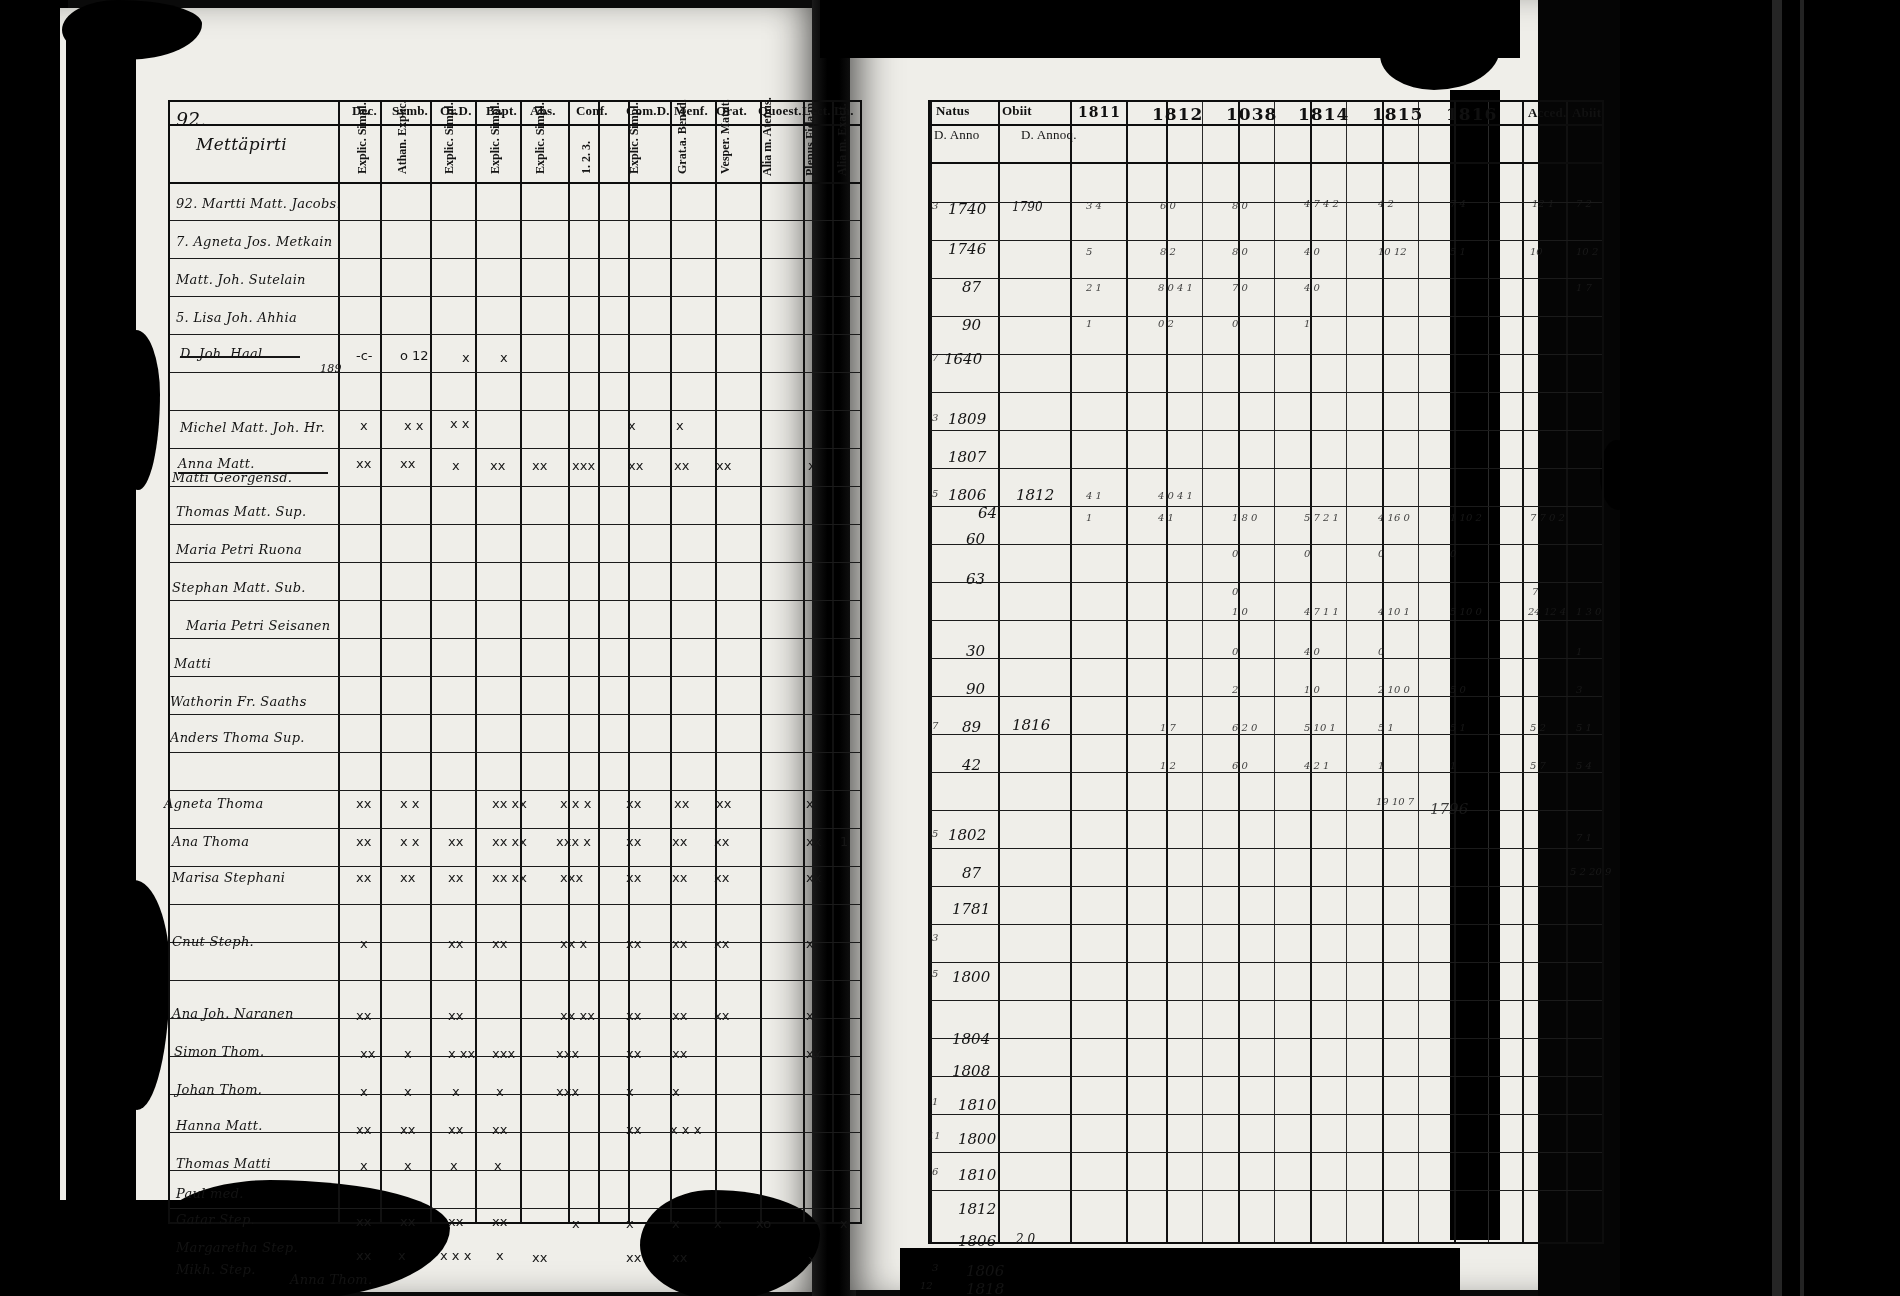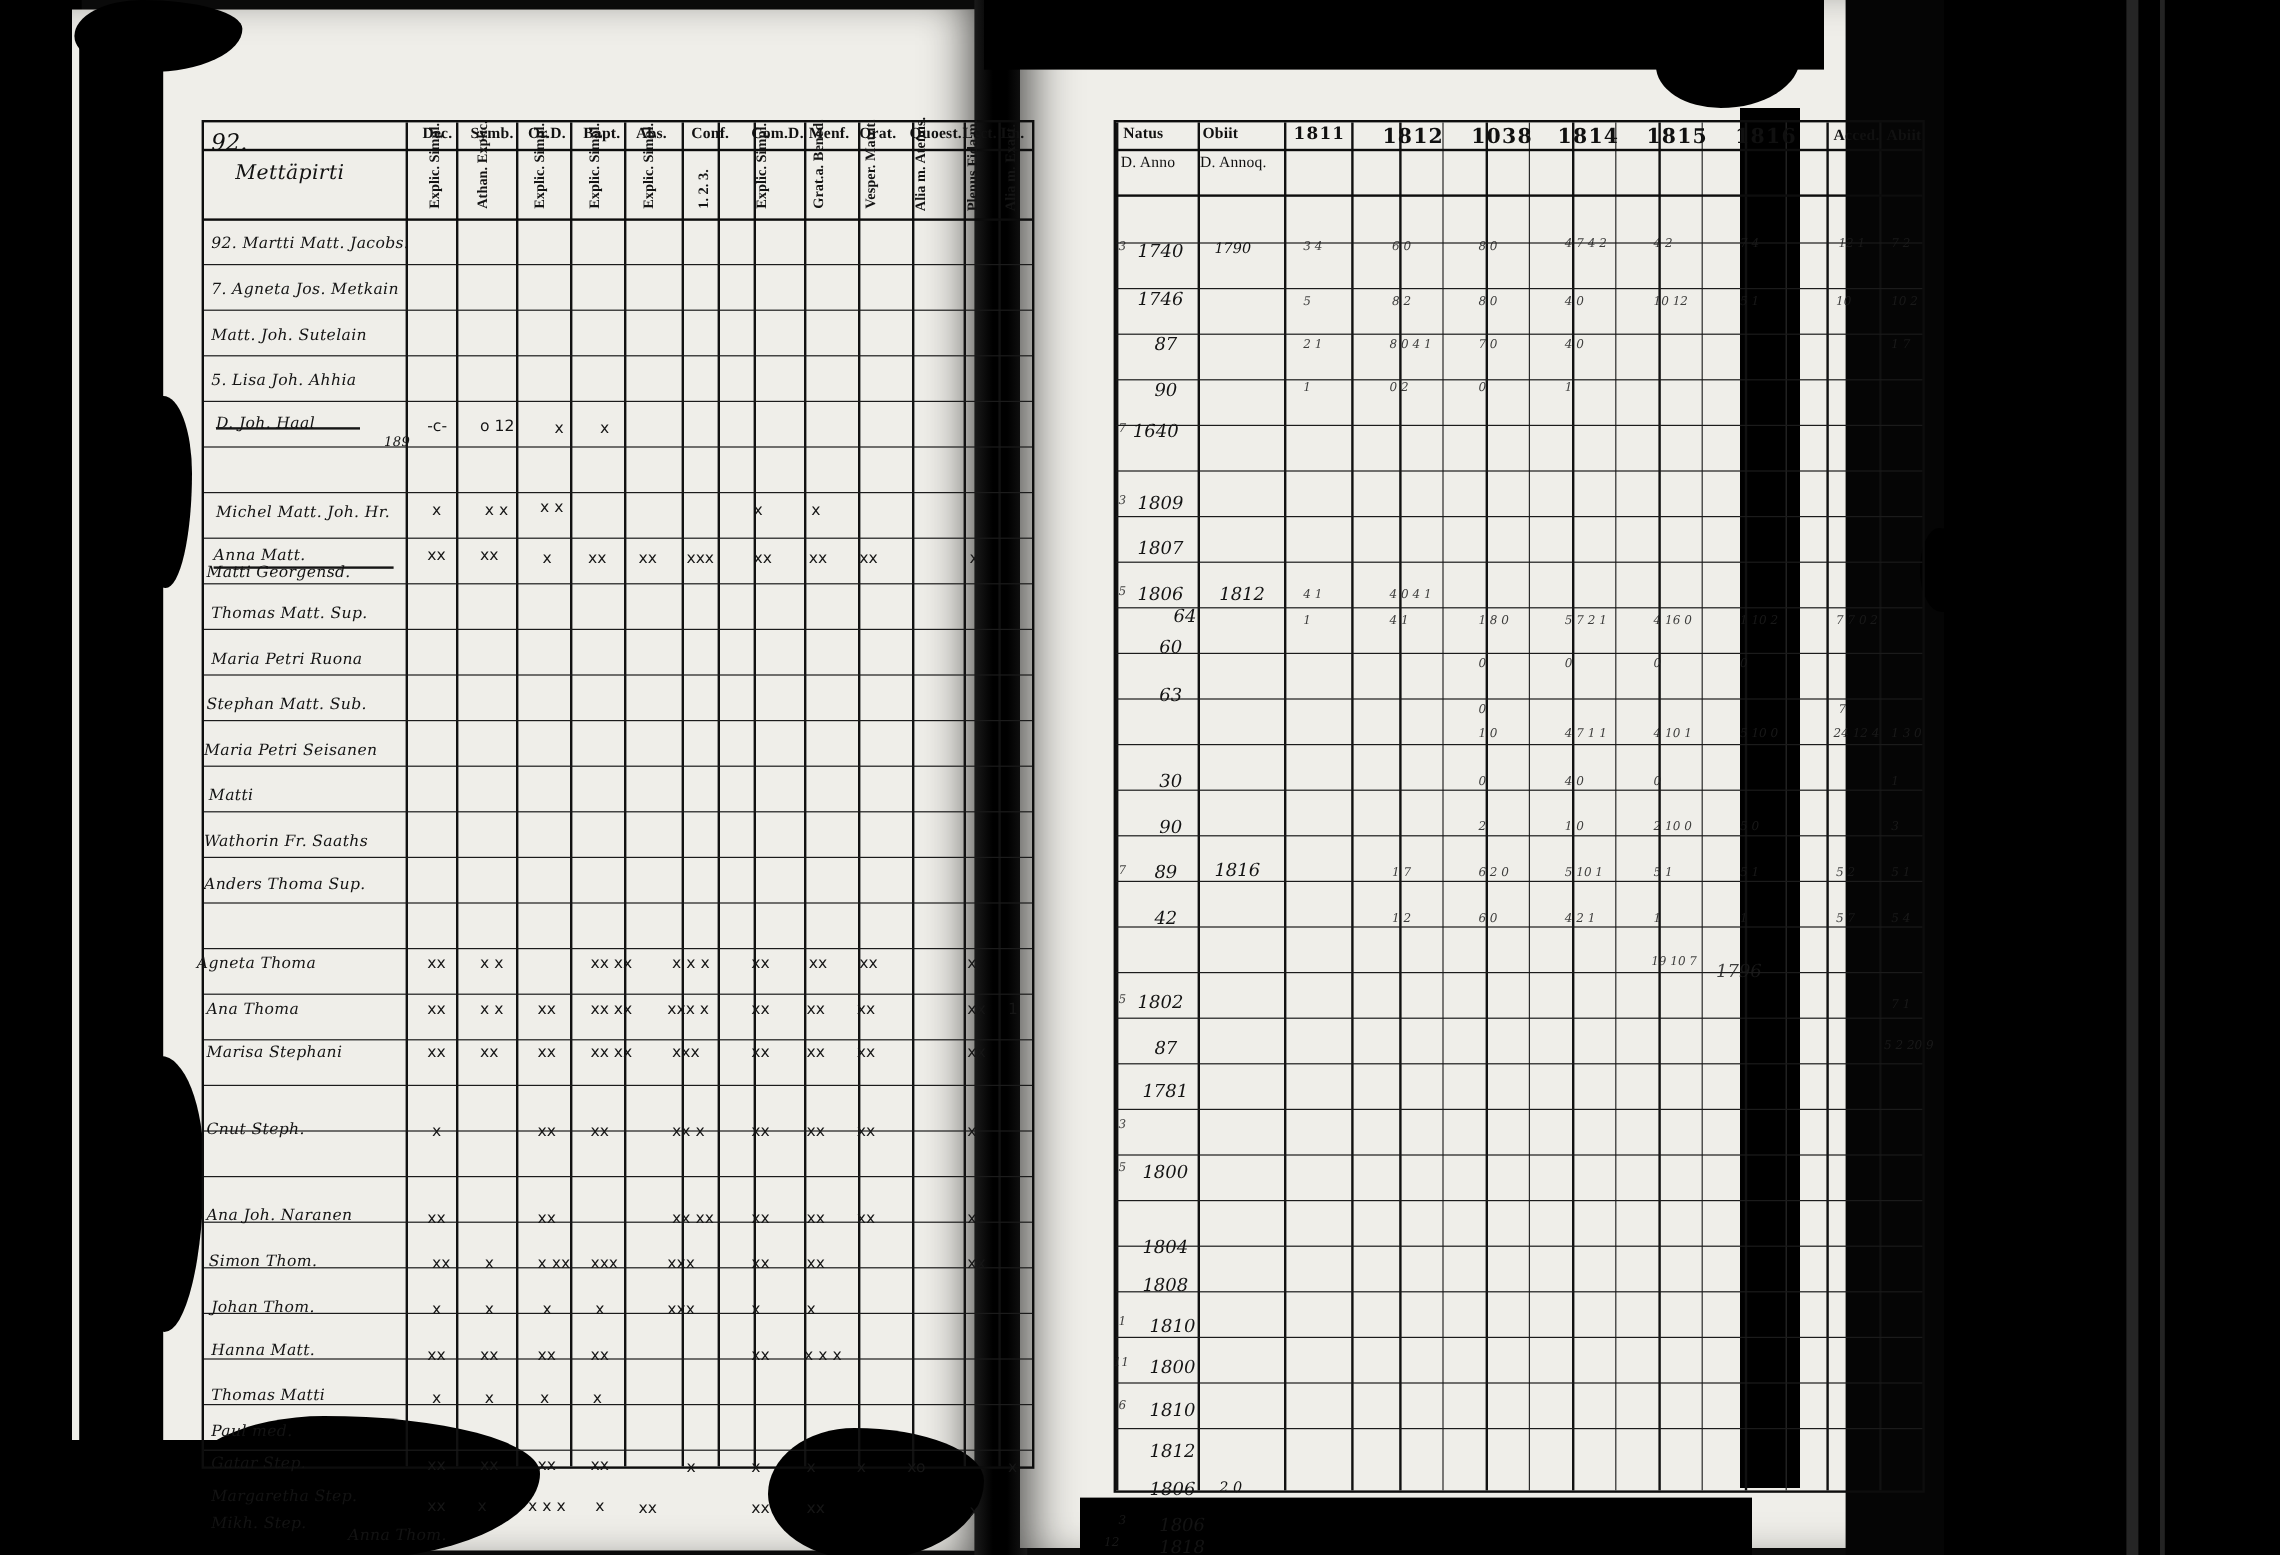--- a/index.html
+++ b/index.html
@@ -189,21 +189,21 @@
   <div class="hw sm" style="left:180px;top:346px;">D. Joh. Haal</div>
   <div class="strike" style="left:180px;top:356px;width:120px;"></div>
   <div class="hw xs" style="left:320px;top:362px;">189</div>
   <div class="hw sm" style="left:180px;top:420px;">Michel Matt. Joh. Hr.</div>
   <div class="hw sm" style="left:178px;top:456px;">Anna Matt.</div>
   <div class="strike" style="left:178px;top:472px;width:150px;"></div>
   <div class="hw sm" style="left:172px;top:470px;">Matti Georgensd.</div>
   <div class="hw sm" style="left:176px;top:504px;">Thomas Matt. Sup.</div>
   <div class="hw sm" style="left:176px;top:542px;">Maria Petri Ruona</div>
   <div class="hw sm" style="left:172px;top:580px;">Stephan Matt. Sub.</div>
-  <div class="hw sm" style="left:170px;top:618px;">Maria Petri Seisanen</div>
+  <div class="hw sm" style="left:170px;top:618px;padding-left:16px;">Maria Petri Seisanen</div>
   <div class="hw sm" style="left:174px;top:656px;">Matti</div>
   <div class="hw sm" style="left:170px;top:694px;">Wathorin Fr. Saaths</div>
   <div class="hw sm" style="left:170px;top:730px;">Anders Thoma Sup.</div>
   <div class="hw sm" style="left:164px;top:796px;">Agneta Thoma</div>
   <div class="hw sm" style="left:172px;top:834px;">Ana Thoma</div>
   <div class="hw sm" style="left:172px;top:870px;">Marisa Stephani</div>
   <div class="hw sm" style="left:172px;top:934px;">Cnut Steph.</div>
   <div class="hw sm" style="left:172px;top:1006px;">Ana Joh. Naranen</div>
   <div class="hw sm" style="left:174px;top:1044px;">Simon Thom.</div>
   <div class="hw sm" style="left:176px;top:1082px;">Johan Thom.</div>
@@ -384,21 +384,21 @@
 
   <div class="hd" style="left:936px;top:104px;">
     <div class="l1">Natus</div>
     </div>
   <div class="hd" style="left:1002px;top:104px;">
     <div class="l1">Obiit</div>
     </div>
   <div class="hd" style="left:934px;top:128px;font-weight:normal;">
     <div class="l1">D. Anno</div>
     </div>
-  <div class="hd" style="left:1000px;top:128px;font-weight:normal;">
+  <div class="hd" style="left:1000px;top:128px;font-weight:normal;padding-left:21px;">
     <div class="l1">D. Annoq.</div>
     </div>
 
   <div class="yearhd" style="left:1078px;top:104px;font-size:14px;">1811</div>
   <div class="yearhd" style="left:1152px;top:104px;">1812</div>
   <div class="yearhd" style="left:1226px;top:104px;">1038</div>
   <div class="yearhd" style="left:1298px;top:104px;">1814</div>
   <div class="yearhd" style="left:1372px;top:104px;">1815</div>
   <div class="yearhd" style="left:1446px;top:104px;">1816</div>
   <div class="hd" style="left:1528px;top:106px;">

